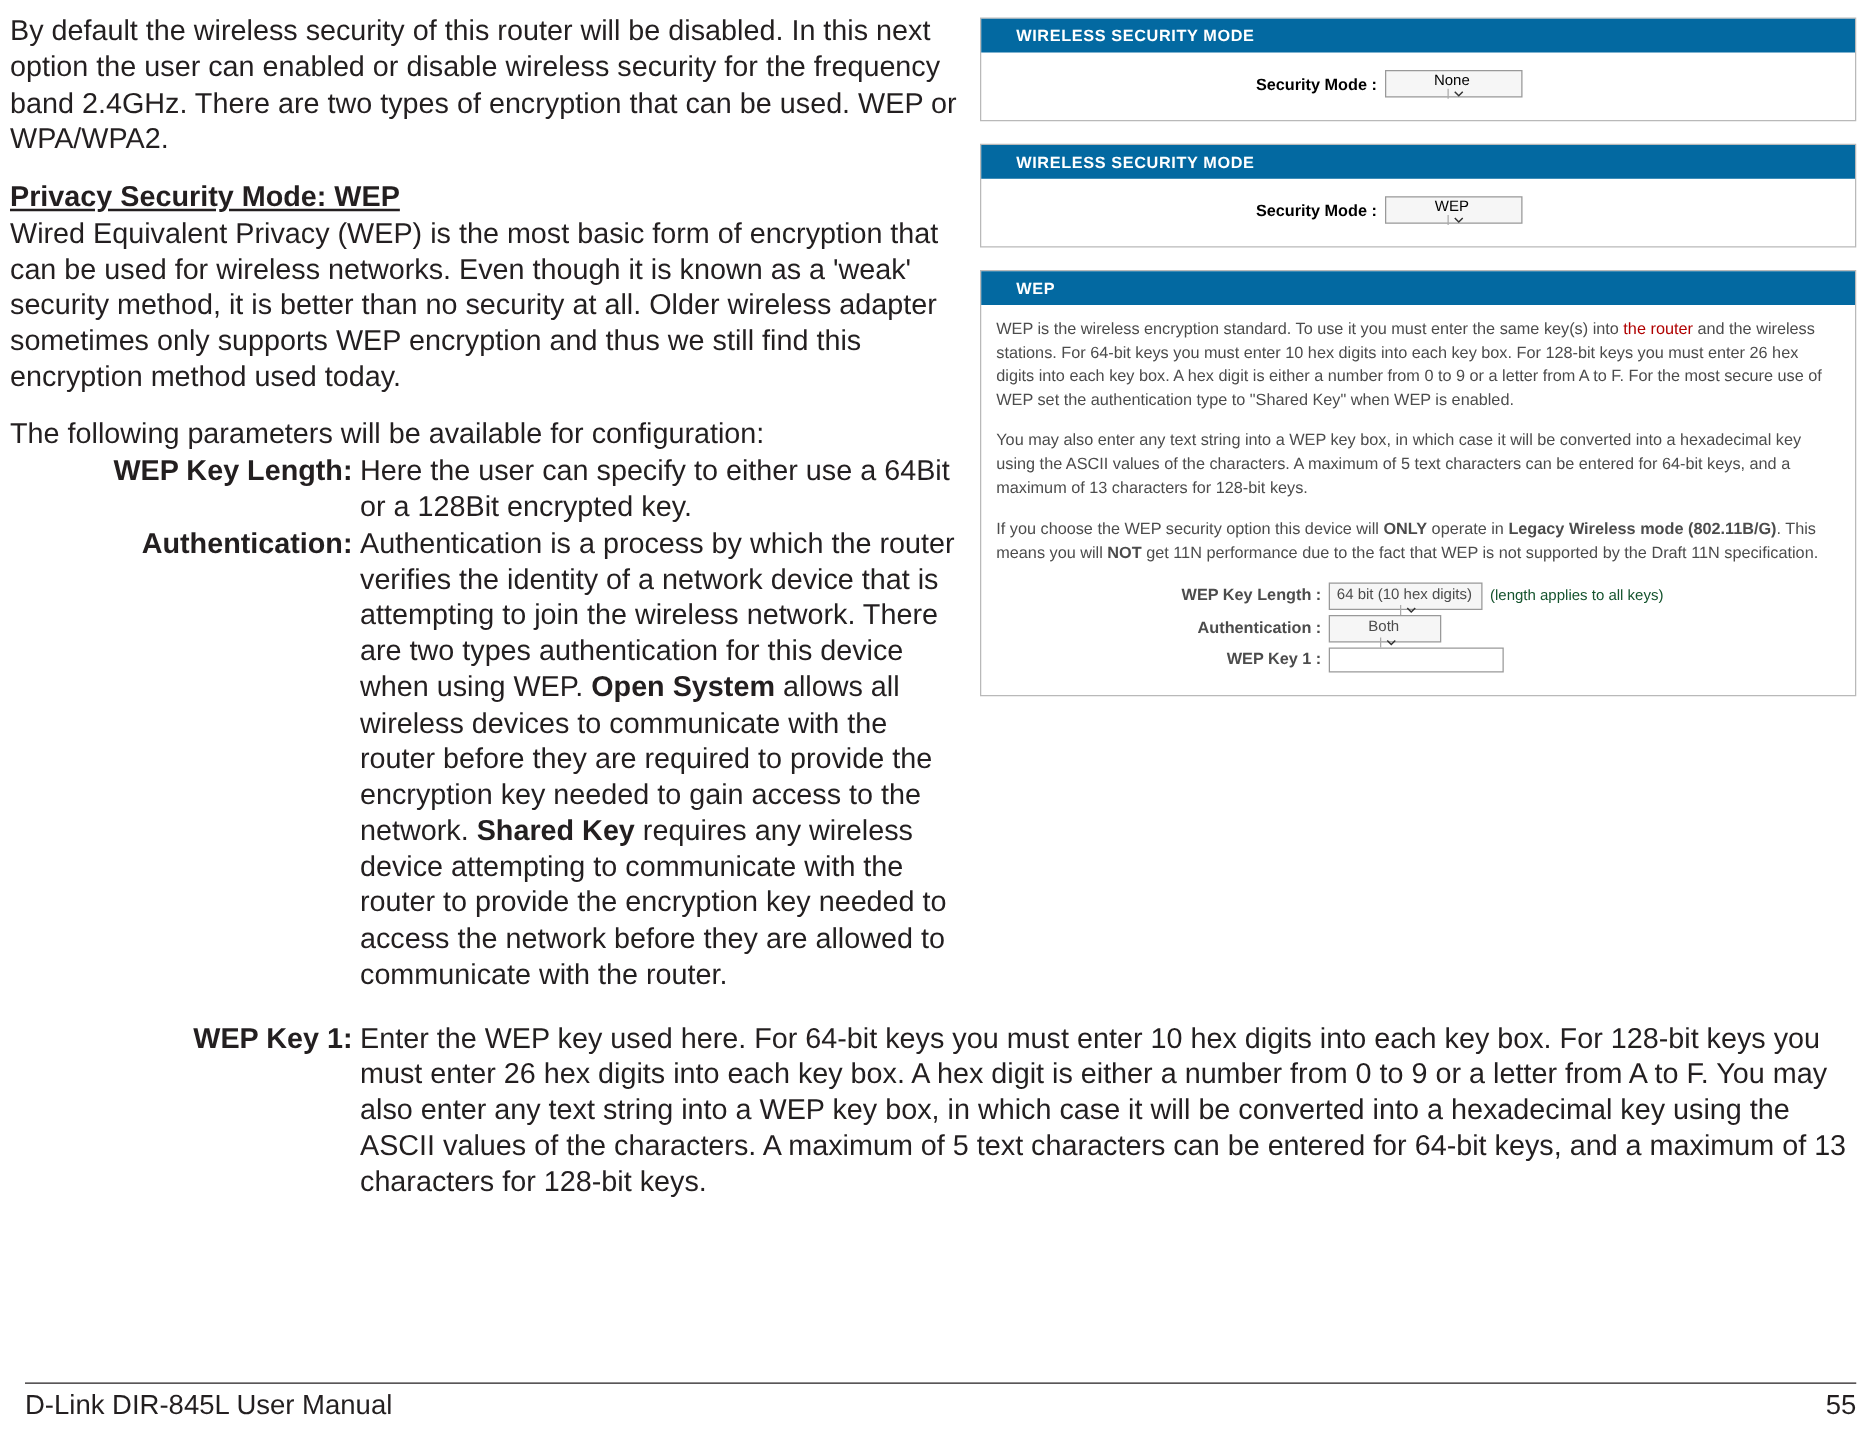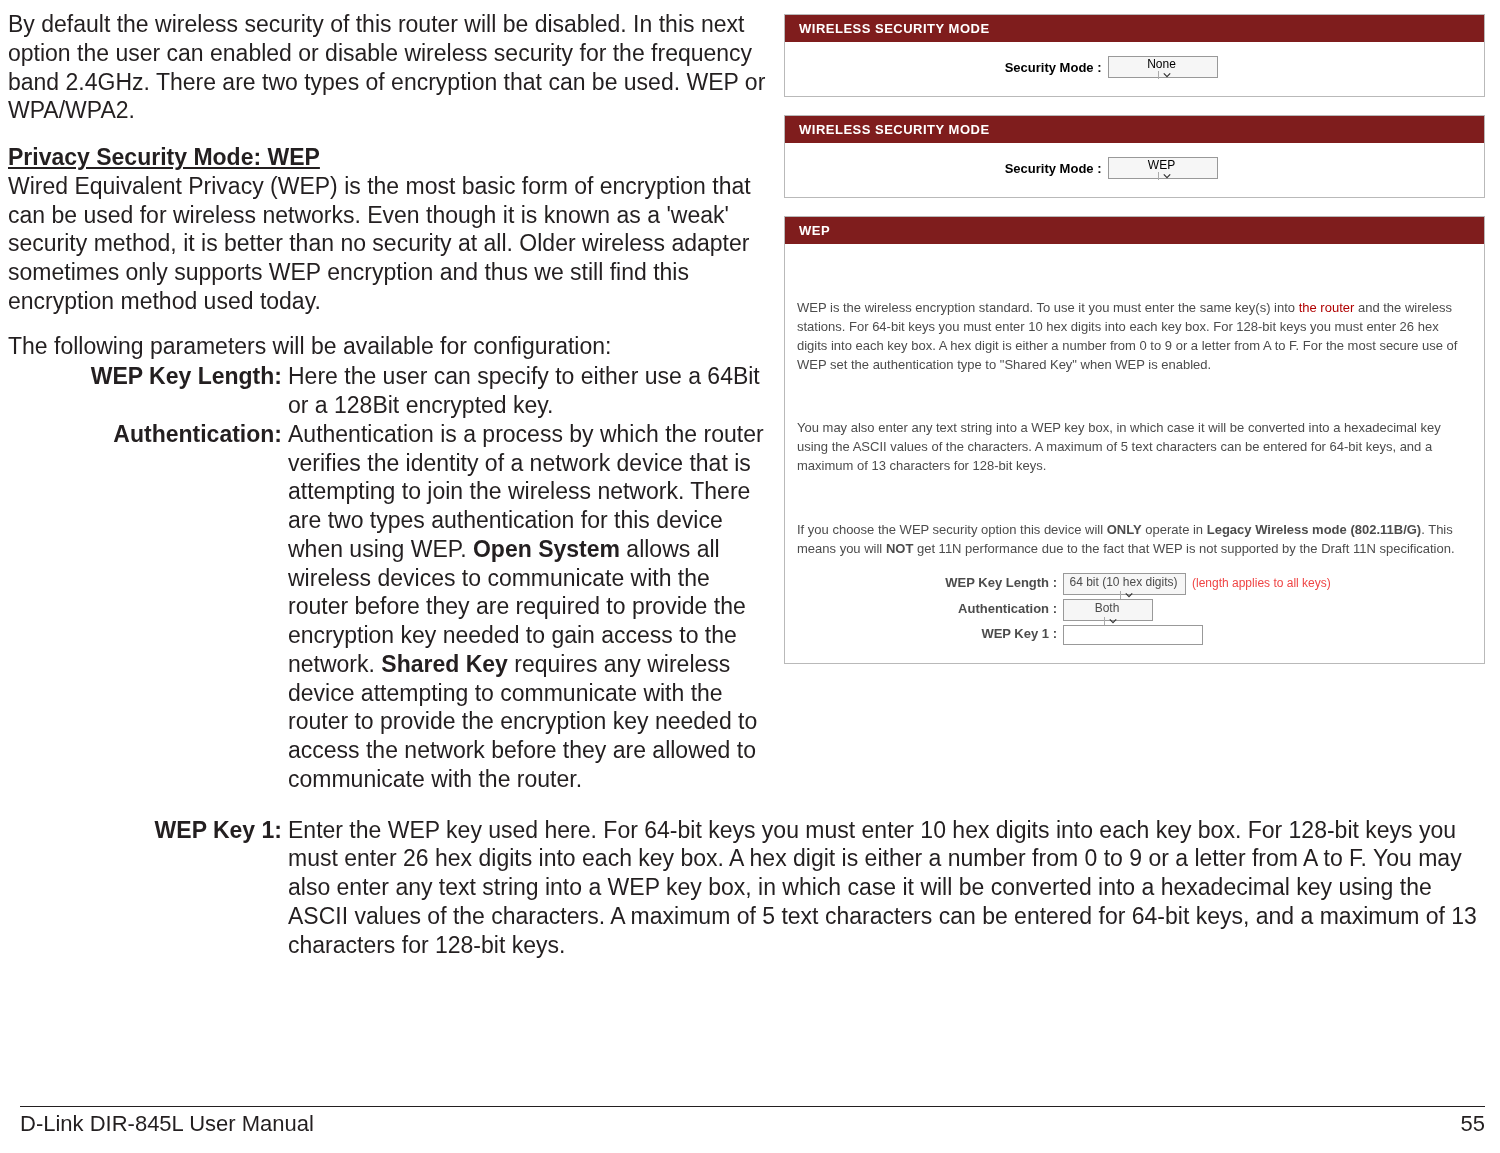--- a/index.html
+++ b/index.html
@@ -70,25 +70,25 @@
 
   
   .panel {
     border: 1px solid #b9b9b9;
     font-family: Verdana, Arial, sans-serif;
     font-size: 13px;
     color: #000;
     background: #fff;
   }
   .panel-header {
-    background: #7f1d1d;
+    background: #0369a1;
     color: #fff;
     font-weight: 700;
     letter-spacing: 0.5px;
-    padding: 6px 14px;
+    padding: 6px 28px;
     font-size: 13px;
   }
   .panel-body {
     padding: 10px 12px 14px 12px;
   }
   .form-row {
     display: flex;
     align-items: center;
     justify-content: center;
     gap: 6px;
@@ -126,25 +126,25 @@
     height: 100%;
     display: flex;
     align-items: center;
   }
   .dd-arrow svg { width: 8px; height: 8px; }
   .wep-info {
     font-size: 13px;
     color: #4c4c4c;
     line-height: 1.45;
   }
-  .wep-info p { margin-bottom: 14px; margin-top: 45px; }
+  .wep-info p { margin-bottom: 14px; }
   .wep-form { margin-top: 8px; }
   .wep-form .form-row .fl { flex: 0 0 260px; font-size: 13px; }
   .wep-form .form-row .fc { flex: 1; }
-  .suffix { font-size: 12px; color: #ef4444; }
+  .suffix { font-size: 12px; color: #14532d; }
   .text-input {
     border: 1px solid #999;
     height: 20px;
     width: 140px;
     background: #fff;
   }
 </style>
 </head>
 <body>
 

